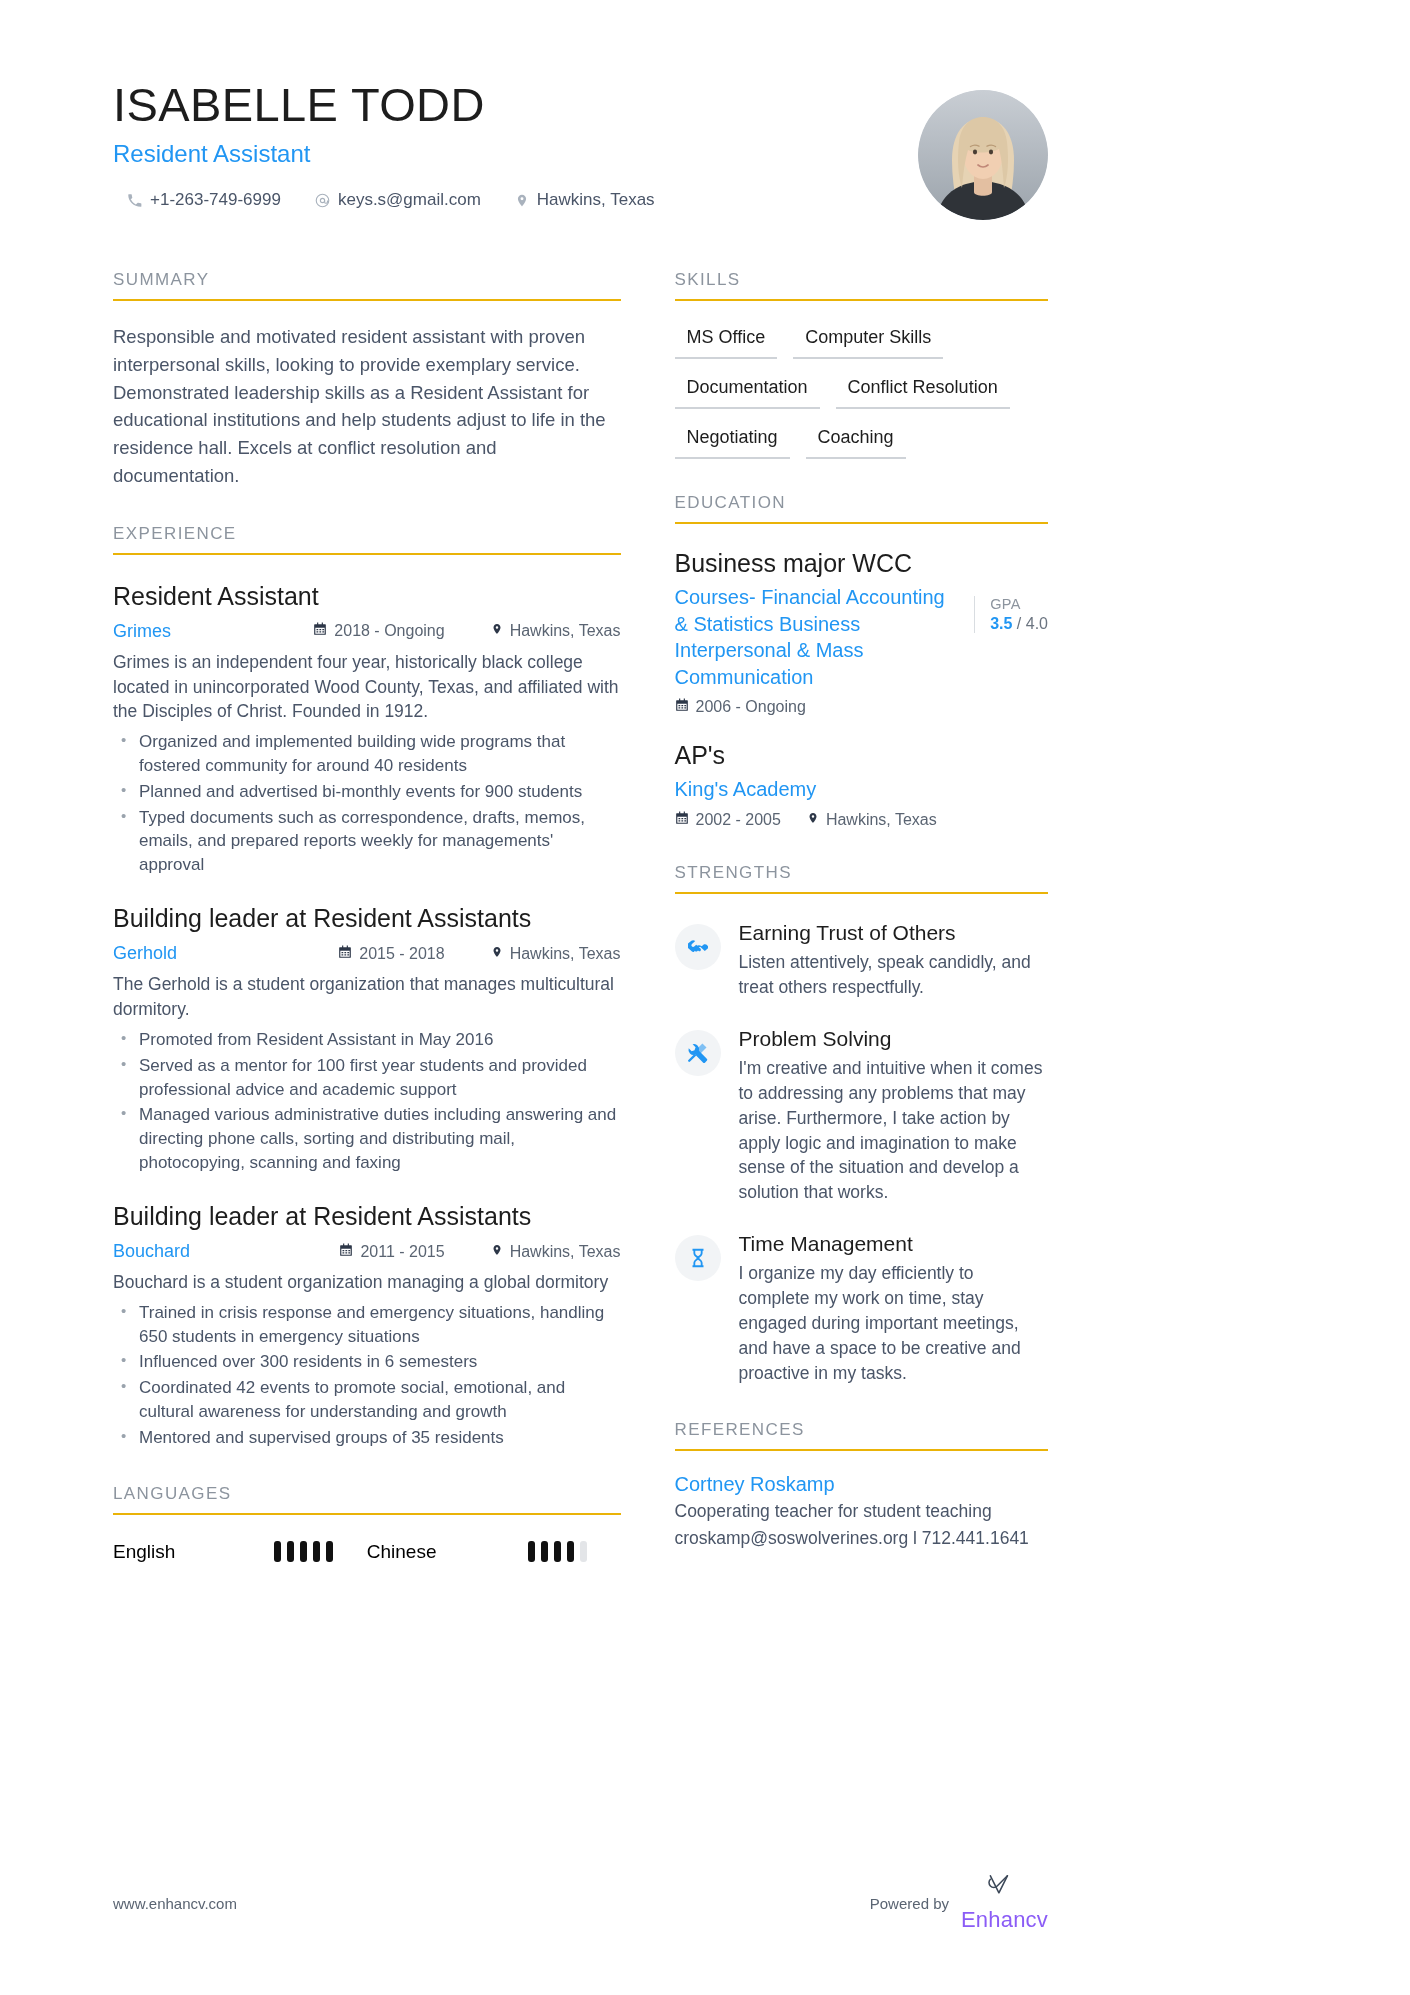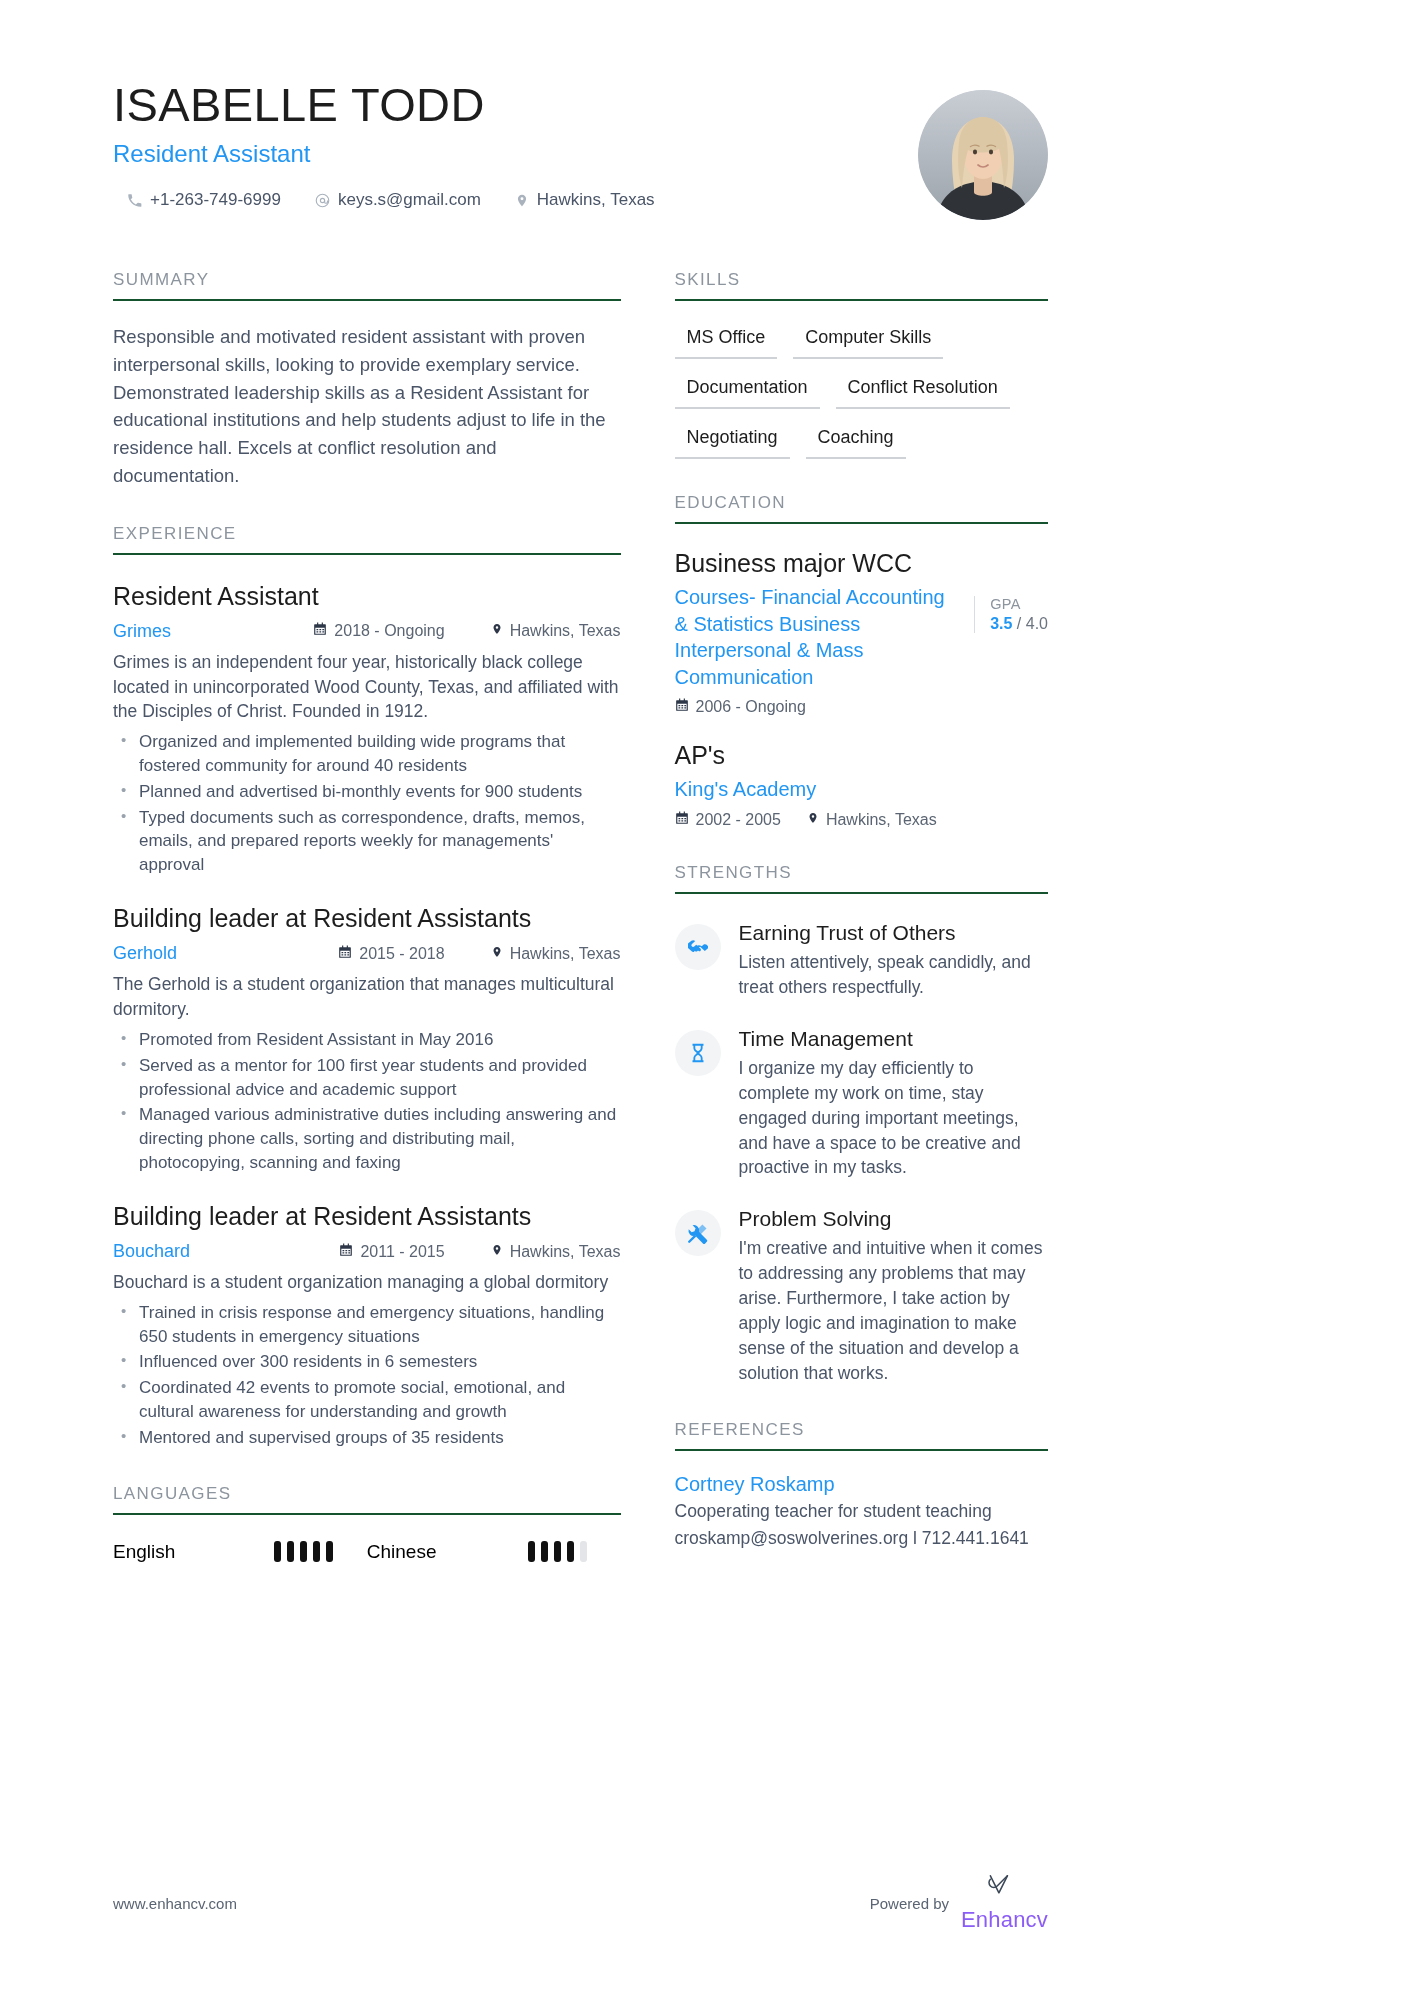--- a/index.html
+++ b/index.html
@@ -65,21 +65,21 @@
   .col-right { width: 446px; }
 
   .sec { margin-top: 34px; }
   .sec:first-child { margin-top: 20px; }
   .sec-title {
     font-size: 17px;
     letter-spacing: 1.4px;
     color: #8c949e;
     font-weight: 400;
     padding-bottom: 9px;
-    border-bottom: 2px solid #14532d;
+    border-bottom: 2px solid #eab308;
   }
 
   .body-text {
     font-size: 18.5px;
     line-height: 1.5;
     color: #4a5568;
     margin-top: 22px;
   }
 
   
@@ -520,41 +520,41 @@
               </svg>
           </div>
           <div class="strength-body">
             <div class="strength-title">Earning Trust of Others</div>
             <div class="strength-text">Listen attentively, speak candidly, and treat others respectfully.</div>
           </div>
         </div>
 
         <div class="strength">
           <div class="strength-icon">
-            <svg width="22" height="22" viewBox="0 0 24 24" fill="currentColor">
-                <path d="M6 2h12v2h-1v2.2c0 1.7-.8 3.3-2.2 4.3L13.2 12l1.6 1.5c1.4 1 2.2 2.6 2.2 4.3V20h1v2H6v-2h1v-2.2c0-1.7.8-3.3 2.2-4.3L10.8 12 9.2 10.5C7.8 9.5 7 7.9 7 6.2V4H6V2zm3 2v2.2c0 1.1.5 2.1 1.4 2.7L12 10.2l1.6-1.3c.9-.6 1.4-1.6 1.4-2.7V4H9zm0 16h6v-2.2c0-1.1-.5-2.1-1.4-2.7L12 13.8l-1.6 1.3c-.9.6-1.4 1.6-1.4 2.7V20z"></path>
-              </svg>
-          </div>
-          <div class="strength-body">
-            <div class="strength-title">Time Management</div>
-            <div class="strength-text">I organize my day efficiently to complete my work on time, stay engaged during important meetings, and have a space to be creative and proactive in my tasks.</div>
-          </div>
-        </div>
-
-        <div class="strength">
-          <div class="strength-icon">
             <svg width="23" height="23" viewBox="0 0 24 24" fill="currentColor">
                 <path d="M21.7 18.4 13.5 10.2a5.3 5.3 0 0 0-6.6-6.7l3.1 3.1-1.1 3-3 1.1-3.1-3.1a5.3 5.3 0 0 0 6.7 6.6l8.2 8.2a1.6 1.6 0 0 0 2.3 0l1.7-1.7a1.6 1.6 0 0 0 0-2.3z"></path>
                 <path d="m17.1 2.6 4.3 4.3-7 7-4.3-4.3z" opacity=".55"></path>
                 <path d="M2.5 19.8 9 13.3l1.7 1.7-6.5 6.5a1.2 1.2 0 0 1-1.7-1.7z"></path>
               </svg>
           </div>
           <div class="strength-body">
             <div class="strength-title">Problem Solving</div>
             <div class="strength-text">I'm creative and intuitive when it comes to addressing any problems that may arise. Furthermore, I take action by apply logic and imagination to make sense of the situation and develop a solution that works.</div>
+          </div>
+        </div>
+
+        <div class="strength">
+          <div class="strength-icon">
+            <svg width="22" height="22" viewBox="0 0 24 24" fill="currentColor">
+                <path d="M6 2h12v2h-1v2.2c0 1.7-.8 3.3-2.2 4.3L13.2 12l1.6 1.5c1.4 1 2.2 2.6 2.2 4.3V20h1v2H6v-2h1v-2.2c0-1.7.8-3.3 2.2-4.3L10.8 12 9.2 10.5C7.8 9.5 7 7.9 7 6.2V4H6V2zm3 2v2.2c0 1.1.5 2.1 1.4 2.7L12 10.2l1.6-1.3c.9-.6 1.4-1.6 1.4-2.7V4H9zm0 16h6v-2.2c0-1.1-.5-2.1-1.4-2.7L12 13.8l-1.6 1.3c-.9.6-1.4 1.6-1.4 2.7V20z"></path>
+              </svg>
+          </div>
+          <div class="strength-body">
+            <div class="strength-title">Time Management</div>
+            <div class="strength-text">I organize my day efficiently to complete my work on time, stay engaged during important meetings, and have a space to be creative and proactive in my tasks.</div>
           </div>
         </div>
       </div>
 
       <div class="sec">
         <div class="sec-title">REFERENCES</div>
         <div class="ref-name">Cortney Roskamp</div>
         <div class="ref-line">Cooperating teacher for student teaching</div>
         <div class="ref-line">croskamp@soswolverines.org l 712.441.1641</div>
       </div>

